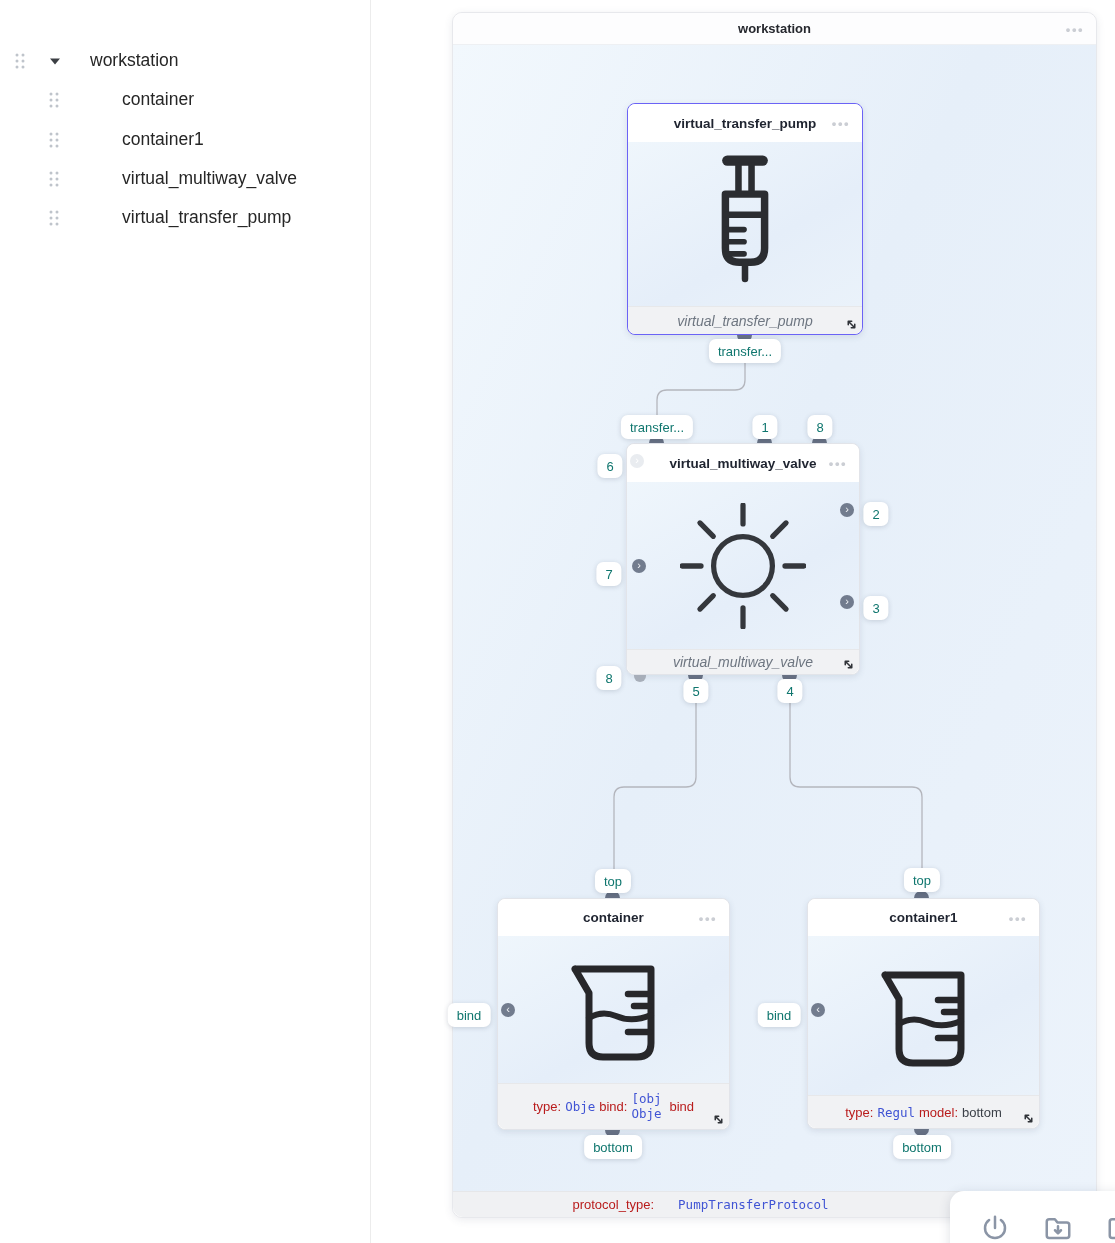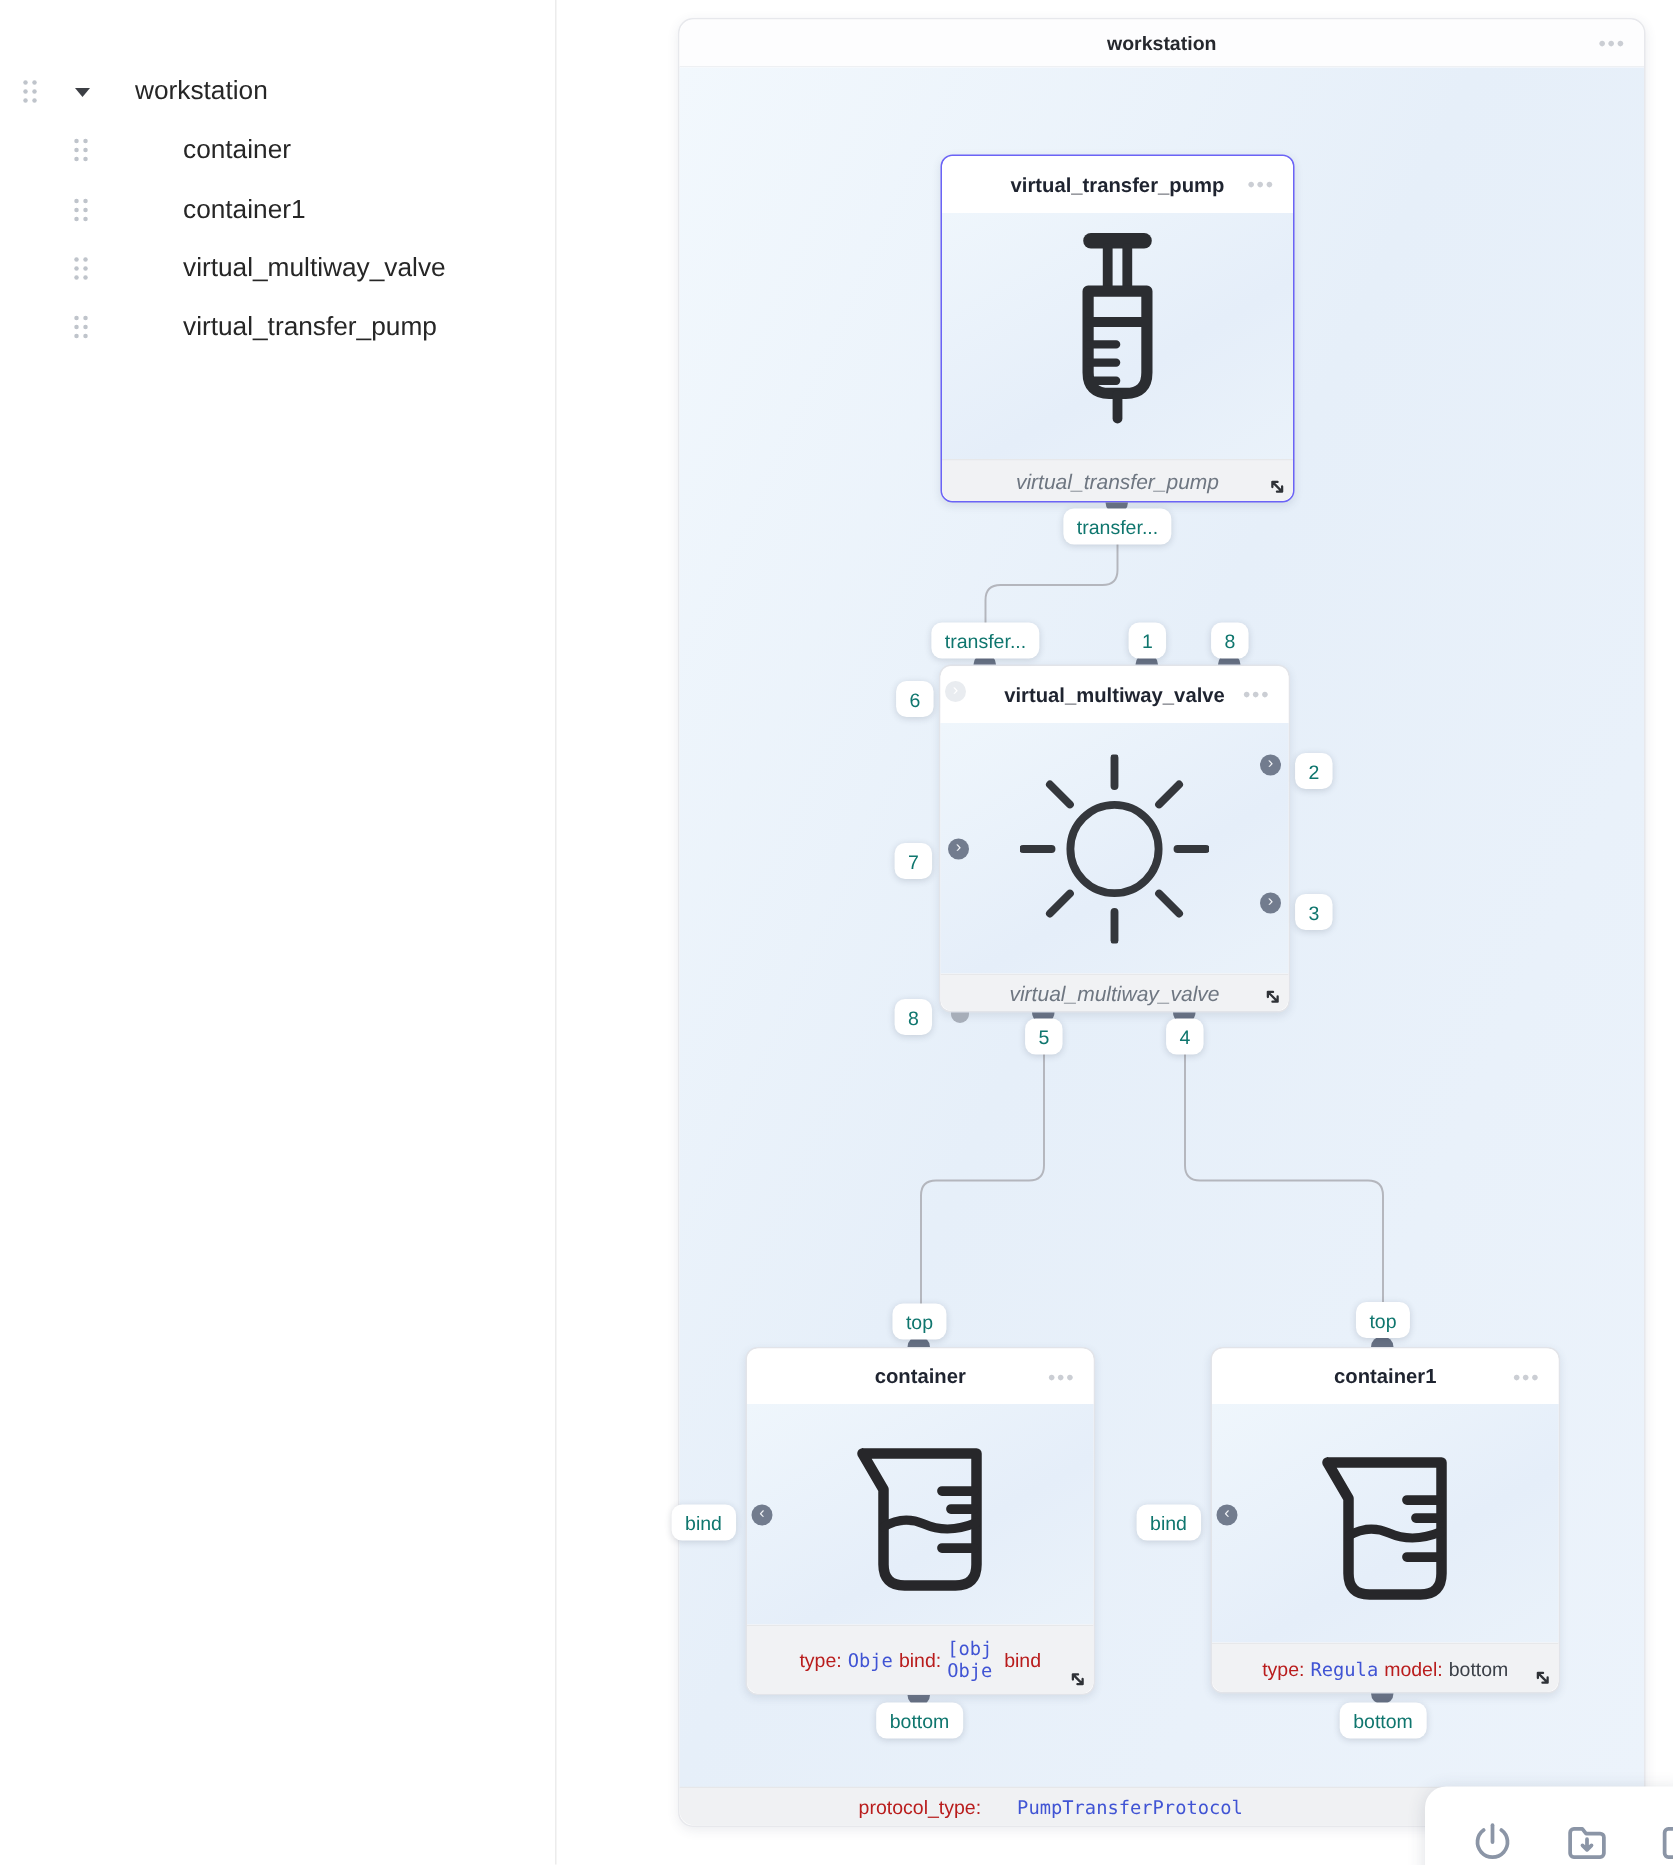--- a/index.html
+++ b/index.html
@@ -200,21 +200,21 @@
     <svg width="100" height="112" viewBox="0 0 100 110">
       <g stroke="#27272a" fill="none" stroke-width="7" stroke-linecap="round" stroke-linejoin="round">
         <path d="M 11 14 H 87 V 88 Q 87 102 73 102 H 39 Q 25 102 25 88 V 38 L 11 14"></path>
         <path d="M 25 63 Q 38 55 52 61 Q 68 68 87 60" stroke-width="6"></path>
         <path d="M 64 39 H 85 M 70 51 H 85 M 64 77 H 85" stroke-width="6.5"></path>
       </g>
     </svg>
   </div>
   <div class="node-footer kv" style="height:33px;">
     <span class="kv-label">type:</span>
-    <span class="kv-value">Regula</span>
+    <span class="kv-value">Regul</span>
     <span class="kv-label">model:</span>
     <span class="kv-value dark">bottom</span>
     <svg class="resize-handle" width="13" height="13" viewBox="0 0 12 12">
       <g stroke="#2f3237" stroke-width="1.4" fill="none" stroke-linecap="round">
         <path d="M 3 3 L 9 9 M 3 3 H 6.2 M 3 3 V 6.2 M 9 9 H 5.8 M 9 9 V 5.8"></path>
       </g>
     </svg>
   </div>
 </div>
 

